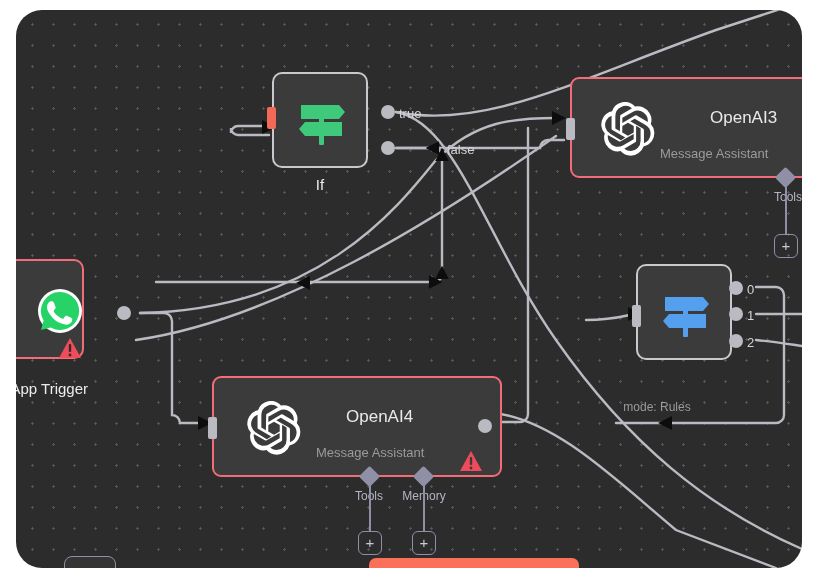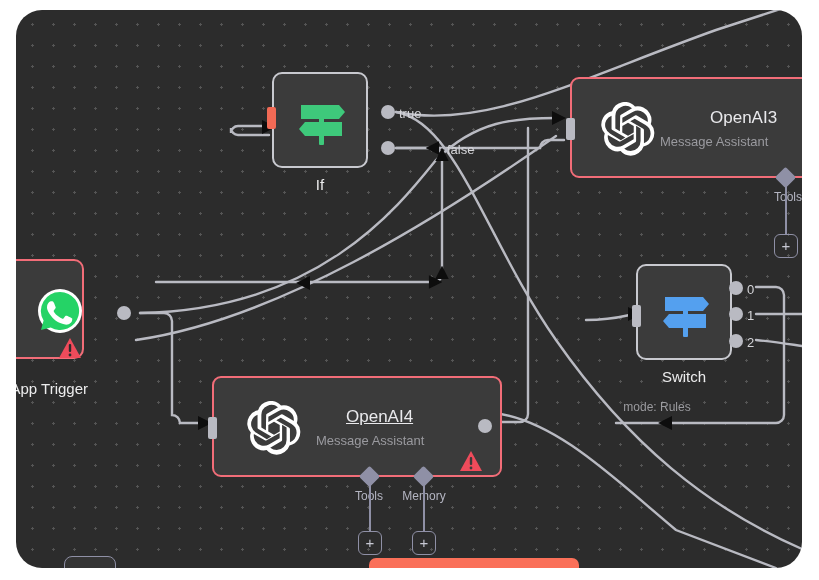--- a/index.html
+++ b/index.html
@@ -33,21 +33,21 @@
   
   .sq-node{width:96px;height:96px;border-radius:10px;border:2px solid #c8c9cf;}
   .sq-label{position:absolute;top:102px;left:-30px;width:156px;text-align:center;
             font-size:15px;color:#ececed;}
   .sq-sub{position:absolute;top:122px;left:-30px;width:156px;text-align:center;
           font-size:12px;color:#9b9b9f;}
 
   
   .oa-node{border-radius:9px;border:2px solid #f26d78;background:#3b3b3b;}
   .oa-title{font-size:17px;color:#f2f2f4;}
-  .oa-sub{font-size:13px;color:#a9a9ae;}
+  .oa-sub{font-size:13px;color:#a9a9ae;margin-top:12px;}
 
   
   .trigger-node{
     border:2px solid #f26d78;background:#3b3b3b;
     border-radius:36px 10px 10px 36px;
   }
   .trigger-label{position:absolute;width:200px;text-align:center;font-size:15px;color:#ececed;white-space:nowrap;}
 
   
   .dot{position:absolute;width:14px;height:14px;border-radius:50%;background:#b9bac2;}
@@ -182,21 +182,21 @@
     <div class="sub-label" style="left:742px;top:180px;width:60px;">Tools</div>
     <div class="stem" style="left:769px;top:176px;height:48px;"></div>
     <div class="plus-btn" style="left:758px;top:224px;">+</div>
 
     <div class="node oa-node" style="left:196px;top:366px;width:290px;height:101px;">
       <div class="icon-wrap" style="left:32px;top:22px;width:56px;height:56px;">
         <svg width="54" height="54" viewBox="0 0 64 64">
           <path fill="#ffffff" d="M59 26.2a15.8 15.8 0 0 0-1.4-13A16.1 16.1 0 0 0 40.3 5.4 16 16 0 0 0 13.1 11a15.8 15.8 0 0 0-10.6 7.6 16 16 0 0 0 2 18.8 15.9 15.9 0 0 0 1.4 13 16.1 16.1 0 0 0 17.3 7.8 15.9 15.9 0 0 0 12 5.4 16 16 0 0 0 15.2-11 15.8 15.8 0 0 0 10.6-7.6 16 16 0 0 0-2-18.8ZM35.2 58.1a11.9 11.9 0 0 1-7.6-2.8l.4-.2 12.6-7.3a2 2 0 0 0 1-1.8V28.2l5.3 3.1v14.8a12 12 0 0 1-11.7 12Zm-25.6-11a11.9 11.9 0 0 1-1.4-8l.4.2 12.6 7.3a2 2 0 0 0 2.1 0L38.7 38v6.1l-12.8 7.4a12 12 0 0 1-16.3-4.4ZM6.3 21.6a11.9 11.9 0 0 1 6.2-5.2v15.1a2 2 0 0 0 1 1.8l15.3 8.8-5.3 3.1L11 37.7a12 12 0 0 1-4.7-16.1Zm43.8 10.2-15.4-9L40 19.8l12.8 7.4a12 12 0 0 1-1.9 21.6V33.6a2 2 0 0 0-1-1.8ZM55.4 23.6 55 23.4l-12.6-7.4a2 2 0 0 0-2.1 0L25.3 25v-6.2L38.1 11.5a12 12 0 0 1 17.3 12.1ZM22.4 34.6 17 31.5V16.7a12 12 0 0 1 19.7-9.2l-.4.2-12.6 7.3a2 2 0 0 0-1 1.8ZM25.3 28.4 32 24.5l6.8 3.9v7.7L32 40l-6.8-3.9Z"></path>
         </svg>
       </div>
-      <div class="node-title oa-title" style="top:29px;left:132px;transform:none;text-decoration:underline;">OpenAI4</div>
+      <div class="node-title oa-title" style="top:29px;left:132px;transform:none;">OpenAI4</div>
       <div class="node-sub oa-sub" style="top:55px;left:102px;transform:none;">Message Assistant</div>
       <div class="in-bar" style="left:-6px;top:39px;"></div>
       <div class="warn" style="left:245px;top:72px;">
         <svg width="24" height="22" viewBox="0 0 24 22">
           <path d="M12 1 L23 21 L1 21 Z" fill="#ef4b5b"></path>
           <rect x="10.8" y="7" width="2.4" height="8" rx="1.1" fill="#3b3b3b"></rect>
           <circle cx="12" cy="18" r="1.4" fill="#3b3b3b"></circle>
         </svg>
       </div>
     </div>
@@ -221,20 +221,19 @@
         </svg>
       </div>
       <div class="in-bar" style="left:-6px;top:39px;"></div>
     </div>
     <div class="dot" style="left:713px;top:271px;"></div>
     <div class="dot" style="left:713px;top:297px;"></div>
     <div class="dot" style="left:713px;top:324px;"></div>
     <div class="port-label" style="left:731px;top:272px;">0</div>
     <div class="port-label" style="left:731px;top:298px;">1</div>
     <div class="port-label" style="left:731px;top:325px;">2</div>
-    <div class="sq-label" style="left:590px;top:358px;">Switch</div>
     <div class="sq-sub" style="left:563px;top:382px;margin-top:8px;">mode: Rules</div>
 
     <div class="toolbar-stub" style="left:48px;top:546px;"></div>
     <div class="orange-bar" style="left:353px;top:548px;width:210px;height:14px;"></div>
 
   </div>
 </div>
 
 </body></html>

